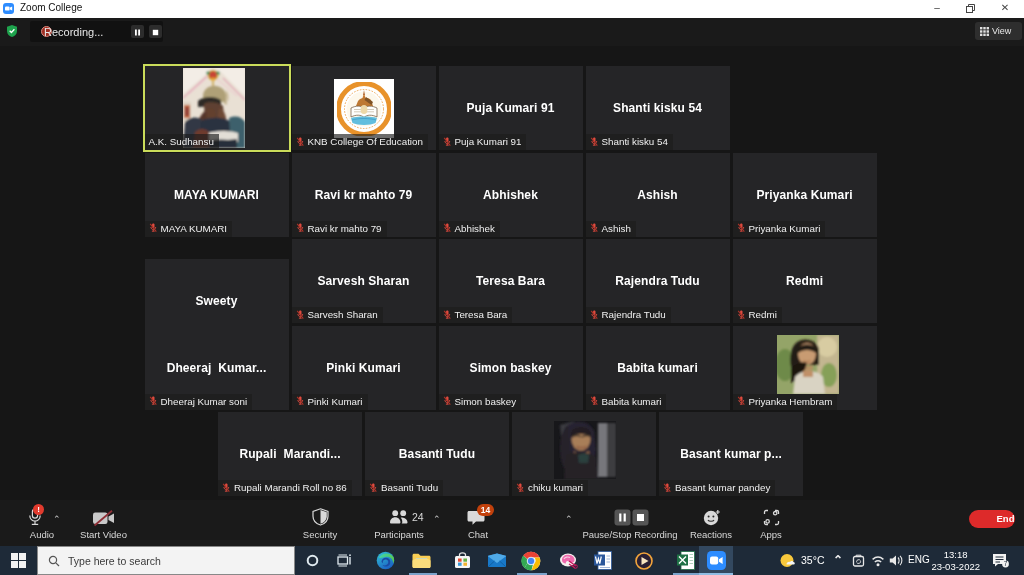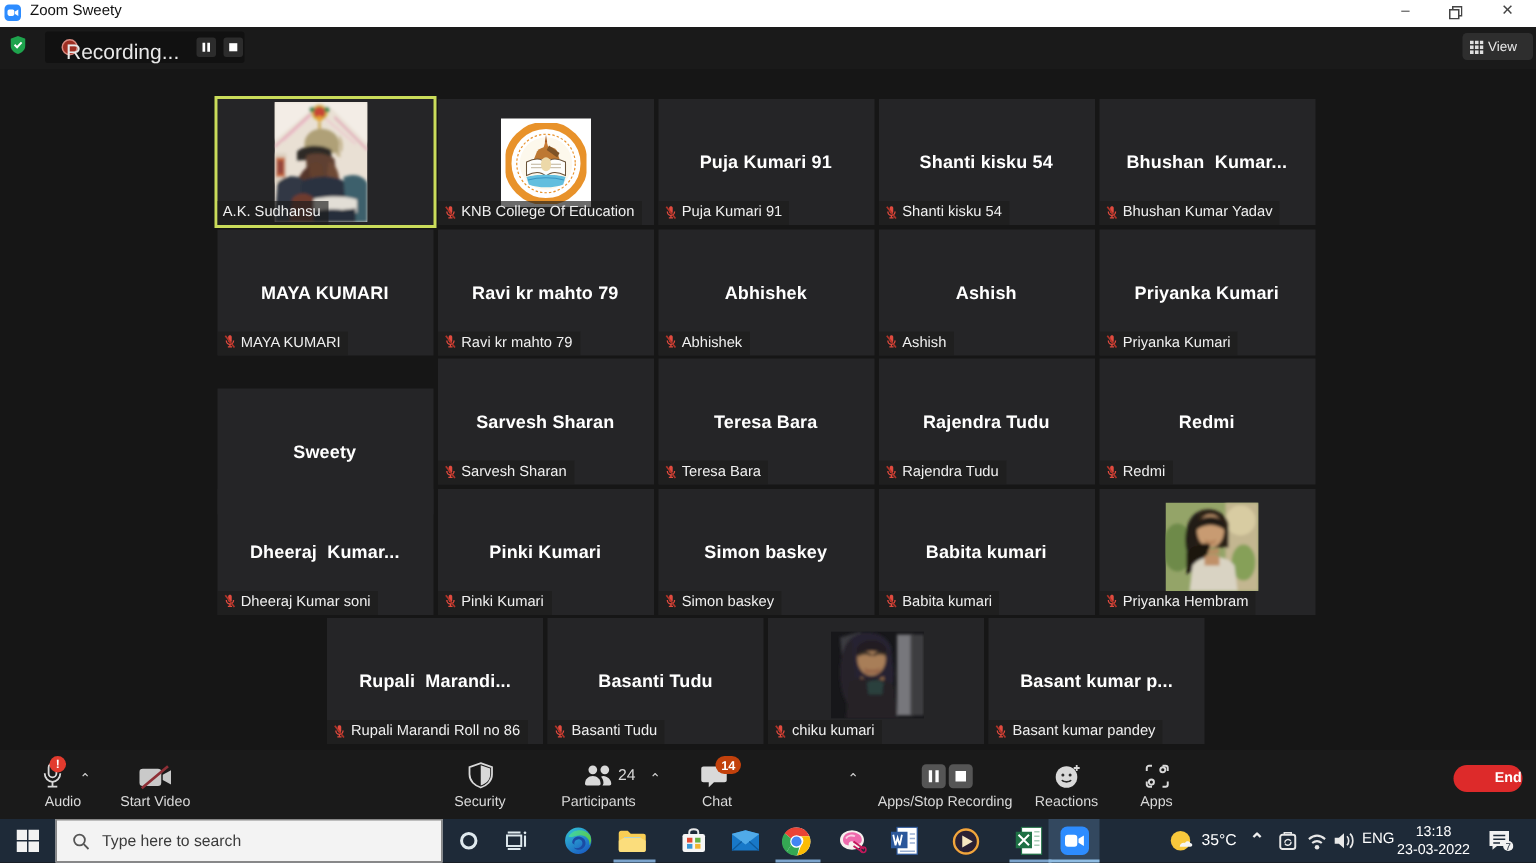--- a/index.html
+++ b/index.html
@@ -12,21 +12,21 @@
   #titlebar .zicon { position:absolute; left:3px; top:3px; width:11px; height:11px; border-radius:3px; background:#2d8cff; }
   #titlebar .zicon svg { position:absolute; left:0; top:0; }
   #titlebar .ttl { position:absolute; left:20px; top:2px; font-size:10px; color:#111; }
   .winbtn { position:absolute; top:0; width:30px; height:18px; color:#444; text-align:center; font-size:10px; line-height:16px; }
 
   
   #recbar { position:absolute; left:0; top:18px; width:1024px; height:28px; background:#1a1a1a; }
   #recshield { position:absolute; left:7px; top:5px; }
   #recpill { position:absolute; left:30px; top:3px; width:133px; height:21px; background:#111111; border-radius:2px; }
   #recdot { position:absolute; left:11px; top:5px; width:11px; height:11px; border-radius:50%; background:#9e2e22; border:1.5px solid #d98a80; }
-  #rectext { position:absolute; left:14px; top:5px; font-size:14px; color:#e8e8e8; }
+  #rectext { position:absolute; left:14px; top:5px; font-size:11px; color:#e8e8e8; }
   .recbtn { position:absolute; top:4px; width:13px; height:13px; background:#2c2c2c; border-radius:2px; color:#fff; }
   #viewbtn { position:absolute; right:2px; top:4px; width:47px; height:18px; background:#2e2e2e; border-radius:3px; }
   #viewbtn span { position:absolute; left:17px; top:4px; color:#e8e8e8; font-size:9px; }
 
   
   #stage { position:absolute; left:0; top:46px; width:1024px; height:454px; background:#161616; }
   .tile { position:absolute; width:144px; height:84px; background:#252527; }
   .tile .cname { position:absolute; left:0; right:0; top:35px; text-align:center; color:#ffffff; font-weight:bold; font-size:12px; letter-spacing:0.1px; }
   .nl { position:absolute; left:0px; bottom:0px; max-width:142px; background:rgba(28,28,28,0.65); color:#f0f0f0; font-size:9.8px; padding:2px 5px 3px 4px; white-space:nowrap; display:flex; align-items:center; gap:3px; }
   .nl svg { flex:0 0 auto; }
@@ -50,21 +50,21 @@
 <body>
 <div id="app">
 
   <div id="titlebar">
     <div class="zicon">
       <svg width="11" height="11" viewBox="0 0 11 11">
           <rect x="2" y="3.4" width="4.6" height="4.2" rx="1.2" fill="#fff"></rect>
           <path d="M7 4.6 L9.2 3.4 L9.2 7.6 L7 6.4 Z" fill="#fff"></path>
         </svg>
     </div>
-    <div class="ttl">Zoom Sweety</div>
+    <div class="ttl">Zoom College</div>
     <div class="winbtn" style="right:76px;width:22px;">–</div>
     <div class="winbtn" style="right:44px;width:20px;">
       <svg width="9" height="9" viewBox="0 0 9 9" style="margin-top:4px">
           <rect x="0.5" y="2.5" width="6" height="6" fill="none" stroke="#444" stroke-width="1"></rect>
           <path d="M2.5 2.5 V0.5 H8.5 V6.5 H6.5" fill="none" stroke="#444" stroke-width="1"></path>
         </svg>
     </div>
     <div class="winbtn" style="right:9px;width:20px;">✕</div>
   </div>
 
@@ -208,35 +208,20 @@
             <path d="M3.1 1.6 C3.1 0.9 3.7 0.45 4.3 0.45 C4.9 0.45 5.5 0.9 5.5 1.6 V4.2 C5.5 4.9 4.9 5.4 4.3 5.4 C3.7 5.4 3.1 4.9 3.1 4.2 Z" fill="#e04b3f" stroke="none"></path>
             <path d="M1.9 4.0 C1.9 5.5 3.0 6.6 4.3 6.6 C5.6 6.6 6.7 5.5 6.7 4.0" stroke-width="0.9"></path>
             <path d="M4.3 6.6 V8.2" stroke-width="0.9"></path>
             <path d="M2.9 8.2 H5.7" stroke-width="0.9"></path>
             <path d="M1.2 0.8 L7.3 8.6" stroke="#b03328" stroke-width="1.1"></path>
           </g>
         </svg>
         <span>Shanti kisku 54</span>
       </div>
     </div>
-<div class="tile" style="left:732.5px;top:66px;">
-      <div class="cname">Bhushan&nbsp; Kumar...</div>
-      <div class="nl">
-        <svg width="9" height="10" viewBox="0 0 9 10">
-          <g stroke="#e04b3f" fill="none">
-            <path d="M3.1 1.6 C3.1 0.9 3.7 0.45 4.3 0.45 C4.9 0.45 5.5 0.9 5.5 1.6 V4.2 C5.5 4.9 4.9 5.4 4.3 5.4 C3.7 5.4 3.1 4.9 3.1 4.2 Z" fill="#e04b3f" stroke="none"></path>
-            <path d="M1.9 4.0 C1.9 5.5 3.0 6.6 4.3 6.6 C5.6 6.6 6.7 5.5 6.7 4.0" stroke-width="0.9"></path>
-            <path d="M4.3 6.6 V8.2" stroke-width="0.9"></path>
-            <path d="M2.9 8.2 H5.7" stroke-width="0.9"></path>
-            <path d="M1.2 0.8 L7.3 8.6" stroke="#b03328" stroke-width="1.1"></path>
-          </g>
-        </svg>
-        <span>Bhushan Kumar Yadav</span>
-      </div>
-    </div>
 <div class="tile" style="left:144.5px;top:152.5px;">
       <div class="cname">MAYA KUMARI</div>
       <div class="nl">
         <svg width="9" height="10" viewBox="0 0 9 10">
           <g stroke="#e04b3f" fill="none">
             <path d="M3.1 1.6 C3.1 0.9 3.7 0.45 4.3 0.45 C4.9 0.45 5.5 0.9 5.5 1.6 V4.2 C5.5 4.9 4.9 5.4 4.3 5.4 C3.7 5.4 3.1 4.9 3.1 4.2 Z" fill="#e04b3f" stroke="none"></path>
             <path d="M1.9 4.0 C1.9 5.5 3.0 6.6 4.3 6.6 C5.6 6.6 6.7 5.5 6.7 4.0" stroke-width="0.9"></path>
             <path d="M4.3 6.6 V8.2" stroke-width="0.9"></path>
             <path d="M2.9 8.2 H5.7" stroke-width="0.9"></path>
             <path d="M1.2 0.8 L7.3 8.6" stroke="#b03328" stroke-width="1.1"></path>
@@ -619,21 +604,21 @@
   <div class="tbitem" style="left:586px;width:88px;">
     <svg width="17" height="17" viewBox="0 0 17 17" style="position:absolute;left:28px;top:9px;">
       <rect x="0.5" y="0.5" width="16" height="16" rx="3" fill="#555555"></rect>
       <rect x="5.2" y="4.5" width="2.2" height="8" fill="#fff"></rect>
           <rect x="9.6" y="4.5" width="2.2" height="8" fill="#fff"></rect>
     </svg>
     <svg width="17" height="17" viewBox="0 0 17 17" style="position:absolute;left:46px;top:9px;">
       <rect x="0.5" y="0.5" width="16" height="16" rx="3" fill="#555555"></rect>
       <rect x="5" y="5" width="7" height="7" fill="#fff"></rect>
     </svg>
-    <div class="tblabel">Apps/Stop Recording</div>
+    <div class="tblabel">Pause/Stop Recording</div>
   </div>
 
   <div class="tbitem" style="left:689px;width:44px;">
     <svg width="18" height="18" viewBox="0 0 18 18" style="position:absolute;left:14px;top:9px;">
       <circle cx="8" cy="9" r="7.2" fill="#d9d9d9"></circle>
       <circle cx="5.6" cy="7.6" r="1" fill="#2a2a2a"></circle>
           <circle cx="10.4" cy="7.6" r="1" fill="#2a2a2a"></circle>
       <path d="M5 11 C5.8 12.6 10.2 12.6 11 11" stroke="#2a2a2a" stroke-width="1.1" fill="none"></path>
       <path d="M14.8 1 V5 M12.8 3 H16.8" stroke="#d9d9d9" stroke-width="1.2"></path>
     </svg>

